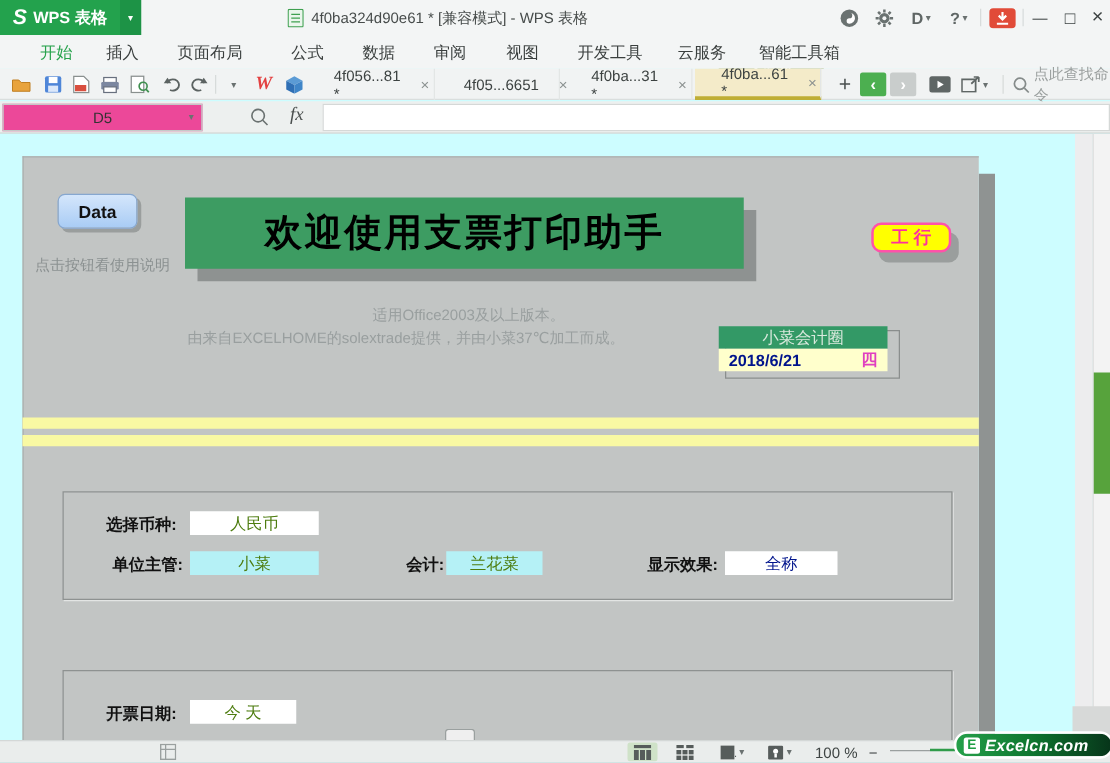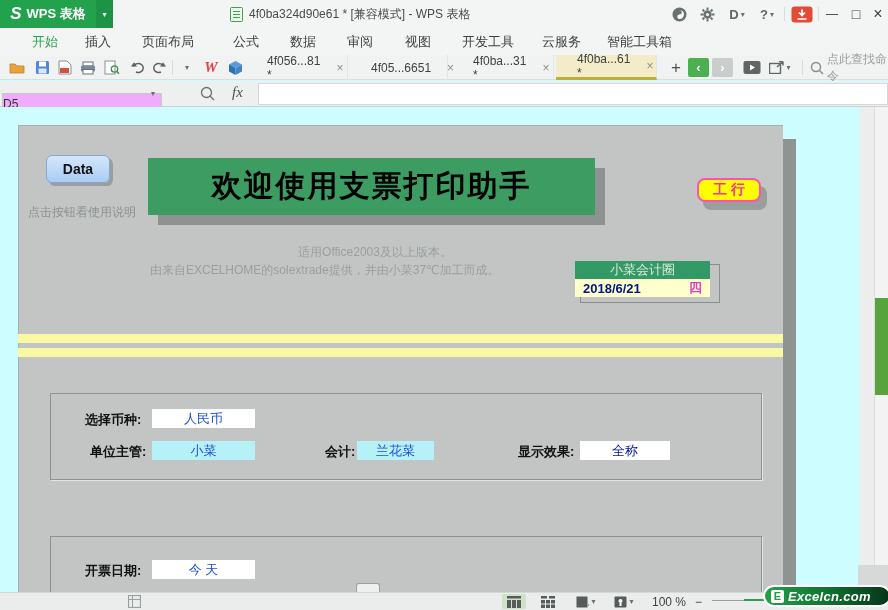--- a/index.html
+++ b/index.html
@@ -27,21 +27,21 @@
   .tsep{top:5px;width:1px;height:15px;background:#d7dbda;}
   .w-red{color:#e34040;font-weight:bold;font-style:italic;font-size:15px;font-family:"Liberation Serif",serif;}
   .ftab{top:0;height:25px;display:flex;align-items:center;gap:16px;padding:0 5px;box-sizing:border-box;font-size:12px;color:#3c4241;cursor:pointer;border-right:1px solid #e3e6e5;}
   .ftab.active{background:#f4ebc9;border-bottom:3px solid #bfae35;}
   .ftab .x{color:#8b9190;}
   .navbox{top:3px;width:21px;height:19px;border-radius:2px;color:#fff;display:flex;align-items:center;justify-content:center;font-size:13px;font-weight:bold;}
   .plus{font-size:17px;color:#4a504f;}
   .find-text{color:#9a9f9e;font-size:12px;}
   
   .formulabar{left:0;top:81px;width:888px;height:26px;background:#edf0ef;border-bottom:1px solid #cdd1d0;box-sizing:border-box;}
-  .name-box{left:2px;top:12px;width:158px;height:20px;background:#f0abfc;border:1px solid #c5c9c8;font-size:12px;color:#333;display:flex;align-items:center;}
+  .name-box{left:2px;top:2px;width:158px;height:20px;background:#ec4899;border:1px solid #c5c9c8;font-size:12px;color:#333;display:flex;align-items:center;justify-content:center;}
   .name-caret{left:146px;top:2px;height:20px;width:14px;display:flex;align-items:center;justify-content:center;}
   .fb-fx{left:232px;top:3px;font-family:"Liberation Serif",serif;font-style:italic;font-size:15px;color:#4a4f4e;}
   .fb-input{left:258px;top:2px;width:628px;height:20px;background:#fff;border:1px solid #d5d8d7;}
   
   .sheet{left:0;top:107px;width:888px;height:485px;background:#cdfdff;overflow:hidden;}
   .panel{left:18px;top:18px;width:765px;height:467px;background:#c2c5c4;border-top:1px solid #aab0ae;border-left:1px solid #aab0ae;box-sizing:border-box;}
   .panel-shadow{left:783px;top:32px;width:13px;height:453px;background:#8f9392;}
   .right-light{left:860px;top:0;width:14px;height:485px;background:#ededee;}
   .vscroll{left:874px;top:0;width:14px;height:485px;background:#f3f3f3;border-left:1px solid #dcdcdc;box-sizing:border-box;}
   .vthumb{left:875px;top:191px;width:13px;height:97px;background:#57a33c;}
@@ -55,21 +55,21 @@
   .note1{left:210px;top:137px;width:330px;text-align:center;font-size:12px;color:#999f9f;}
   .note2{left:150px;top:155px;font-size:12px;color:#999f9f;}
   .circle-frame{left:580px;top:157px;width:138px;height:37px;border:1px solid #8a8e8d;}
   .circle-head{left:575px;top:154px;width:135px;height:18px;background:#339966;color:#dcead f;display:flex;align-items:center;justify-content:center;font-size:13px;color:#d9e9dd;}
   .circle-date{left:575px;top:172px;width:135px;height:18px;background:#ffffcc;display:flex;align-items:center;box-sizing:border-box;padding:0 8px;font-size:13px;font-weight:bold;gap:48px;}
   .date-val{color:#00148c;}
   .weekday{margin-left:auto;color:#e040c0;}
   .stripe{left:18px;width:765px;height:9px;background:#f9f9a3;}
   .gbox{left:50px;width:710px;border:1px solid #8e9291;box-shadow:1px 1px 0 rgba(255,255,255,.55);}
   .flabel{font-size:13px;font-weight:bold;color:#111;}
-  .finput{height:19px;display:flex;align-items:center;justify-content:center;font-size:13px;color:#1d4ed8;cursor:pointer;}
+  .finput{height:19px;display:flex;align-items:center;justify-content:center;font-size:13px;color:#4d7c0f;cursor:pointer;}
   .white{background:#fff;}
   .cyan{background:#b5f1f6;}
   .splitter{left:356px;top:476px;width:24px;height:9px;background:#efefef;border:1px solid #9aa09f;border-bottom:none;border-radius:3px 3px 0 0;box-sizing:border-box;}
   
   .statusbar{left:0;top:592px;width:888px;height:18px;background:#eaedec;border-top:1px solid #d4d8d7;box-sizing:border-box;}
   .sb-ic{top:594px;height:15px;display:flex;align-items:center;justify-content:center;gap:2px;}
   .view-active{background:#cfe2c8;border-radius:2px;width:24px;}
   .zoom-text{top:595px;font-size:12px;color:#3e4443;}
   .zoom-track{left:712px;top:600px;width:32px;height:1px;background:#9aa09f;}
   .logo-line{left:744px;top:599px;width:20px;height:2px;background:#2f9c4a;}
@@ -340,21 +340,21 @@
   <div class="abs finput white" style="left:152px;top:302px;width:103px;">人民币</div>
   <div class="abs flabel" style="left:90px;top:336px;">单位主管:</div>
   <div class="abs finput cyan" style="left:152px;top:334px;width:103px;">小菜</div>
   <div class="abs flabel" style="left:325px;top:336px;">会计:</div>
   <div class="abs finput cyan" style="left:357px;top:334px;width:77px;">兰花菜</div>
   <div class="abs flabel" style="left:518px;top:336px;">显示效果:</div>
   <div class="abs finput white" style="left:580px;top:334px;width:90px;color:#00148c;">全称</div>
 
   <div class="abs gbox" style="top:429px;height:56px;"></div>
   <div class="abs flabel" style="left:85px;top:455px;">开票日期:</div>
-  <div class="abs finput white" style="left:152px;top:453px;width:103px;">今 天</div>
+  <div class="abs finput white" style="left:152px;top:453px;width:85px;">今 天</div>
 
   <div class="abs splitter"></div>
 
   <div class="abs right-light"></div>
   <div class="abs vscroll"></div>
   <div class="abs vthumb"></div>
   <div class="abs scroll-corner"></div>
 </div>
 
 <div class="abs statusbar"></div>

